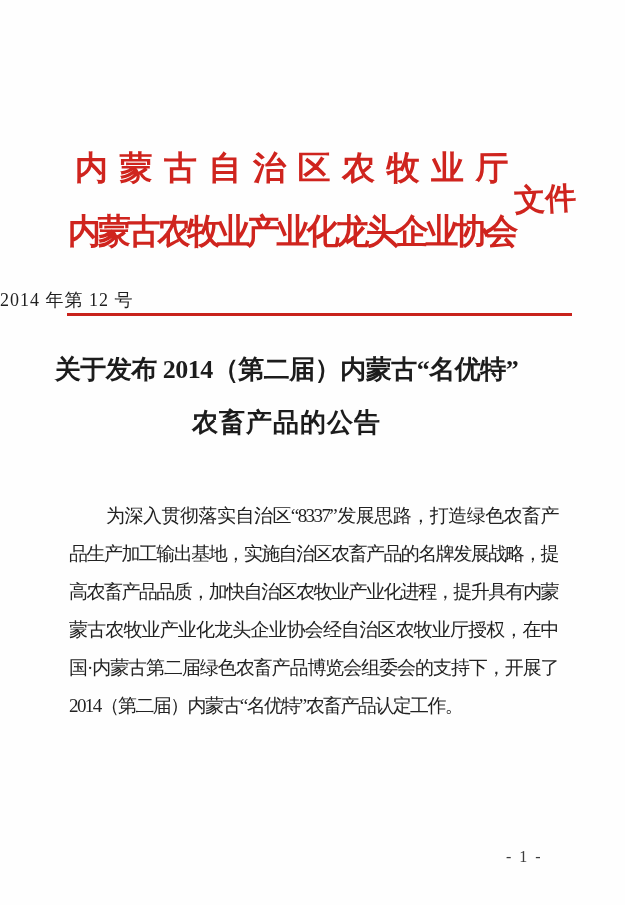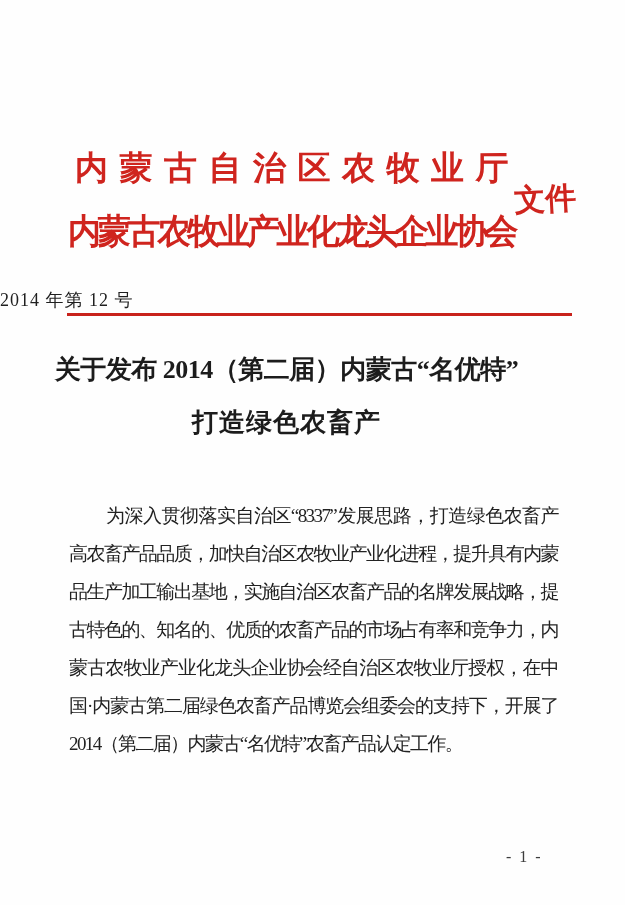--- a/index.html
+++ b/index.html
@@ -80,27 +80,26 @@
   <div class="doctype">文件</div>
 
   <div class="agency2">内蒙古农牧业产业化龙头企业协会</div>
 
   <div class="issue">2014 年第 12 号</div>
 
   <div class="rule"></div>
 
   <div class="title1">关于发布 2014（第二届）内蒙古“名优特”</div>
 
-  <div class="title2">打造绿色农畜产</div>
+  <div class="title2">农畜产品的公告</div>
 
   <div class="body-text">
     <div class="bline ind">为深入贯彻落实自治区“8337”发展思路，打造绿色农畜产</div>
+    <div class="bline">品生产加工输出基地，实施自治区农畜产品的名牌发展战略，提</div>
     <div class="bline">高农畜产品品质，加快自治区农牧业产业化进程，提升具有内蒙</div>
-    <div class="bline">品生产加工输出基地，实施自治区农畜产品的名牌发展战略，提</div>
-    <div class="bline">古特色的、知名的、优质的农畜产品的市场占有率和竞争力，内</div>
     <div class="bline">蒙古农牧业产业化龙头企业协会经自治区农牧业厅授权，在中</div>
     <div class="bline">国·内蒙古第二届绿色农畜产品博览会组委会的支持下，开展了</div>
     <div class="bline noj">2014（第二届）内蒙古“名优特”农畜产品认定工作。</div>
   </div>
 
   <div class="pagenum">- 1 -</div>
 
 </div>
 
 </body></html>

